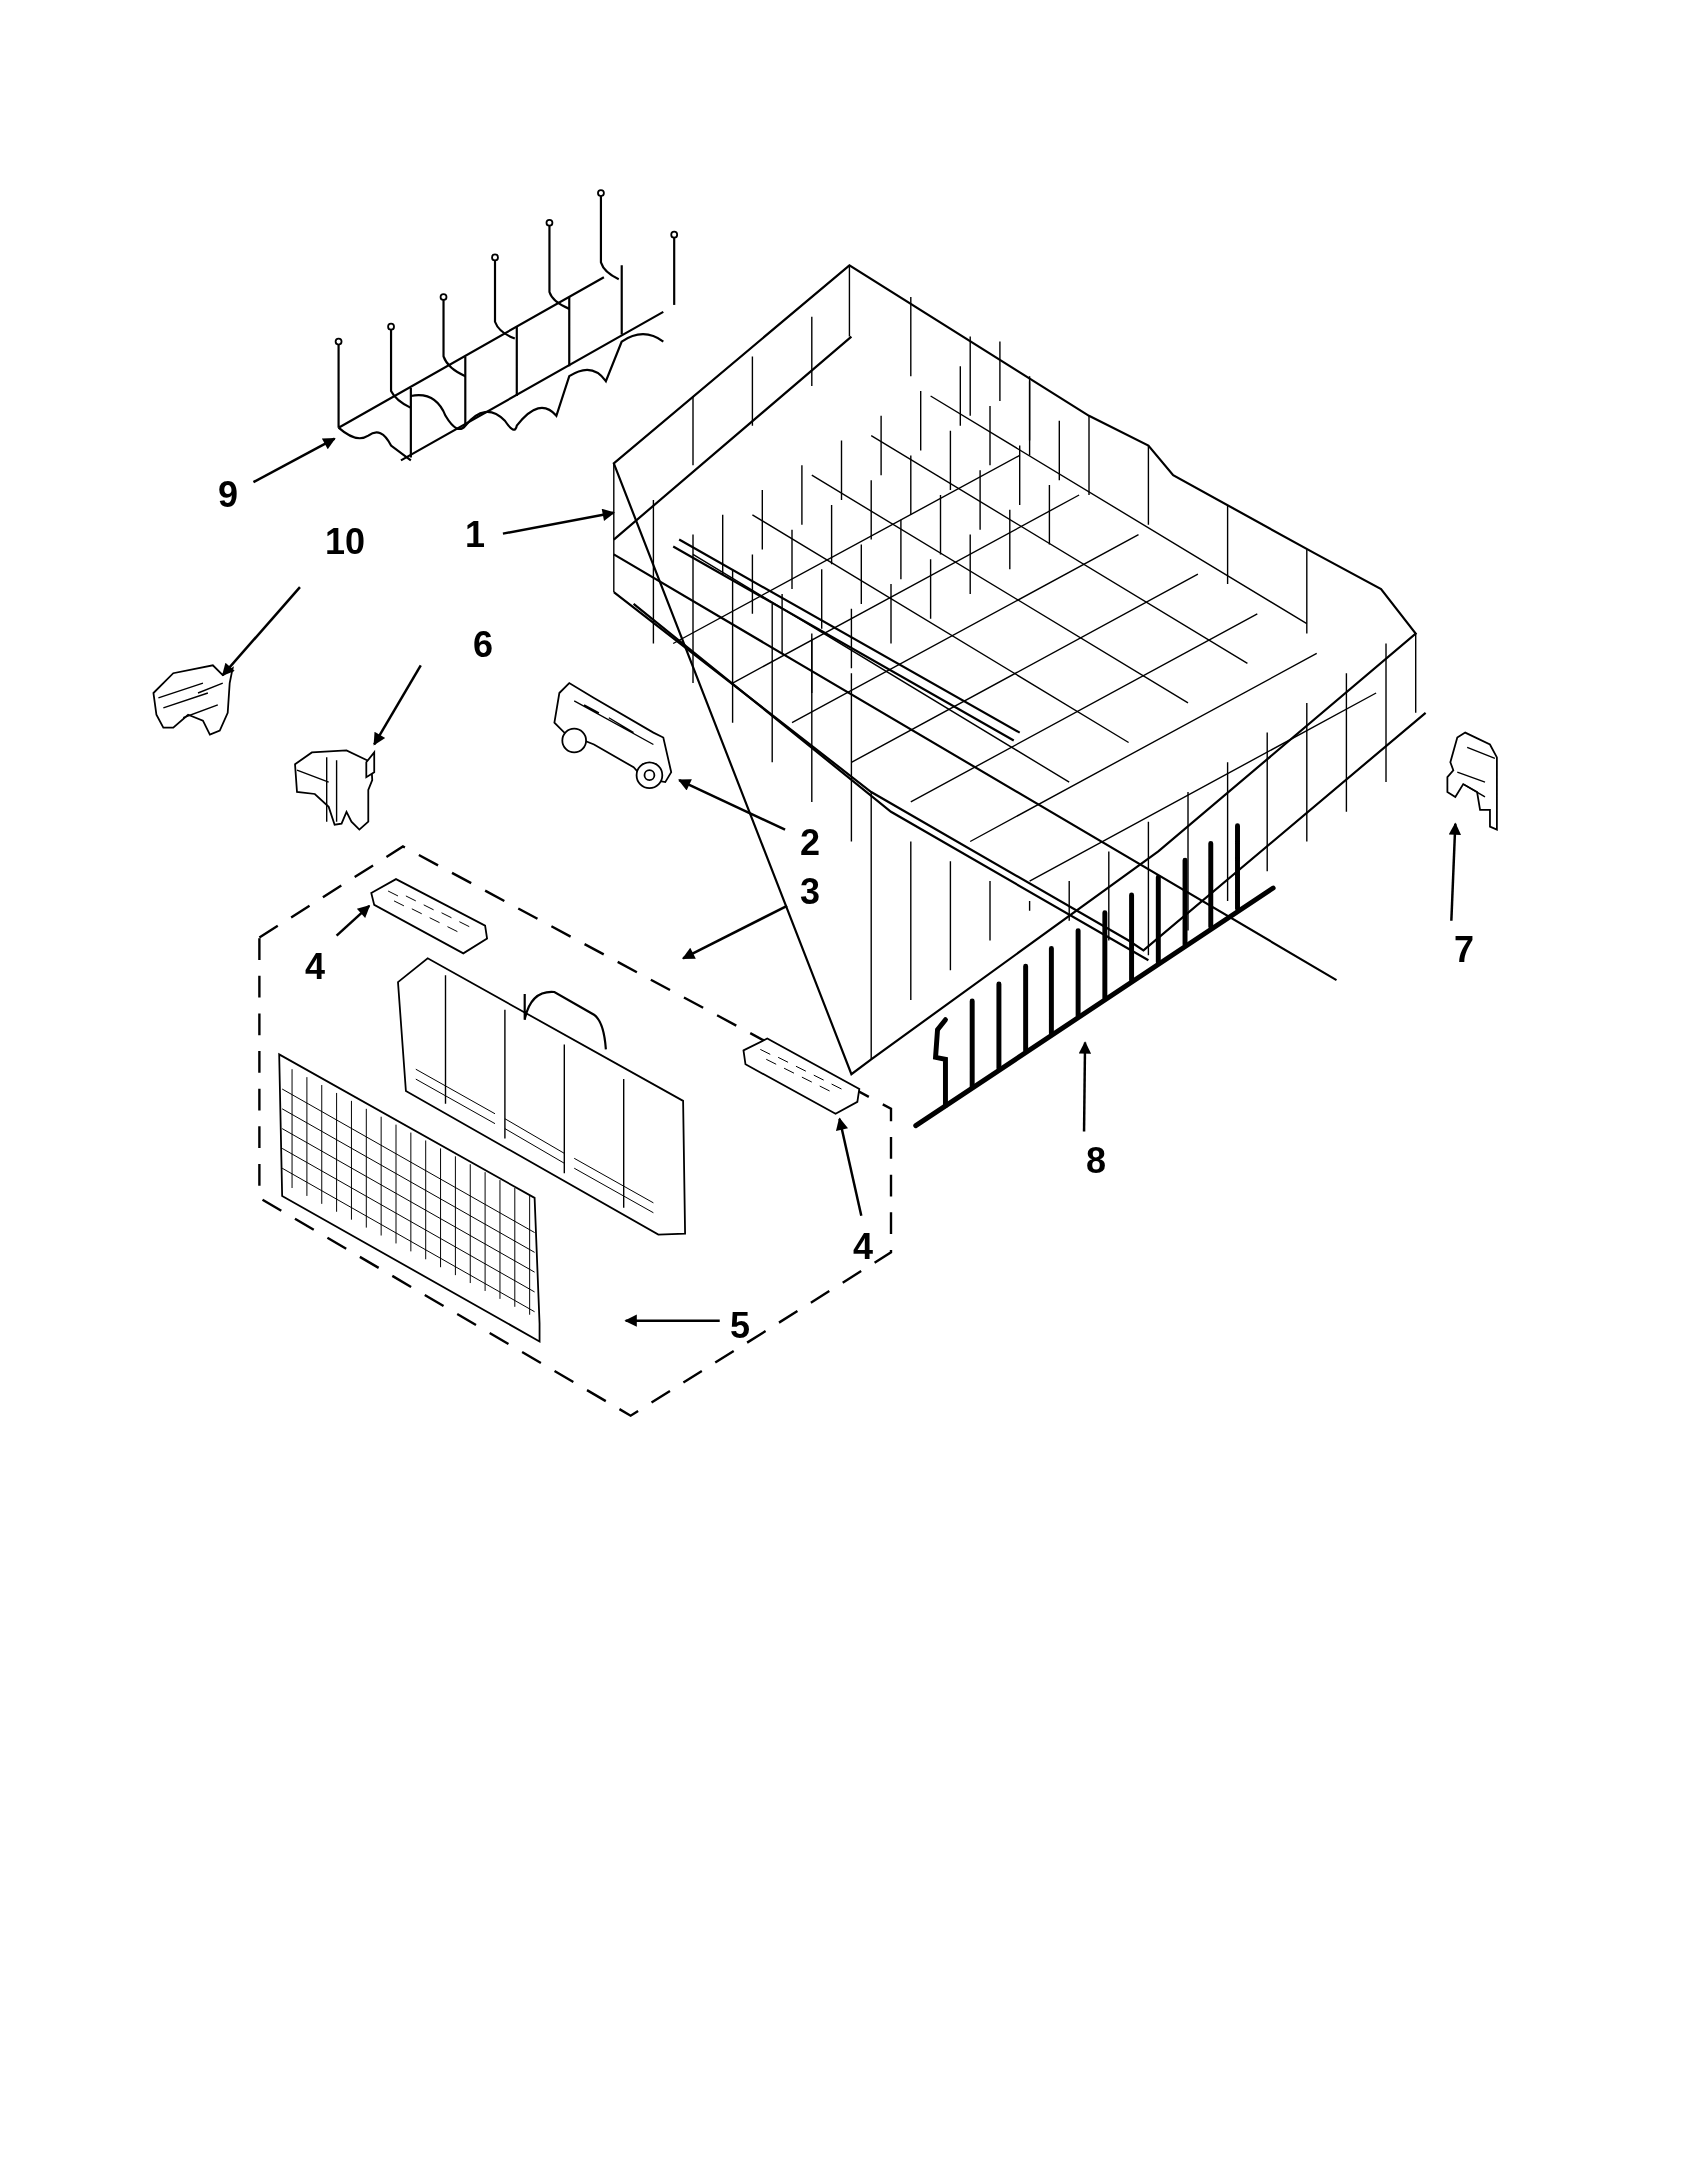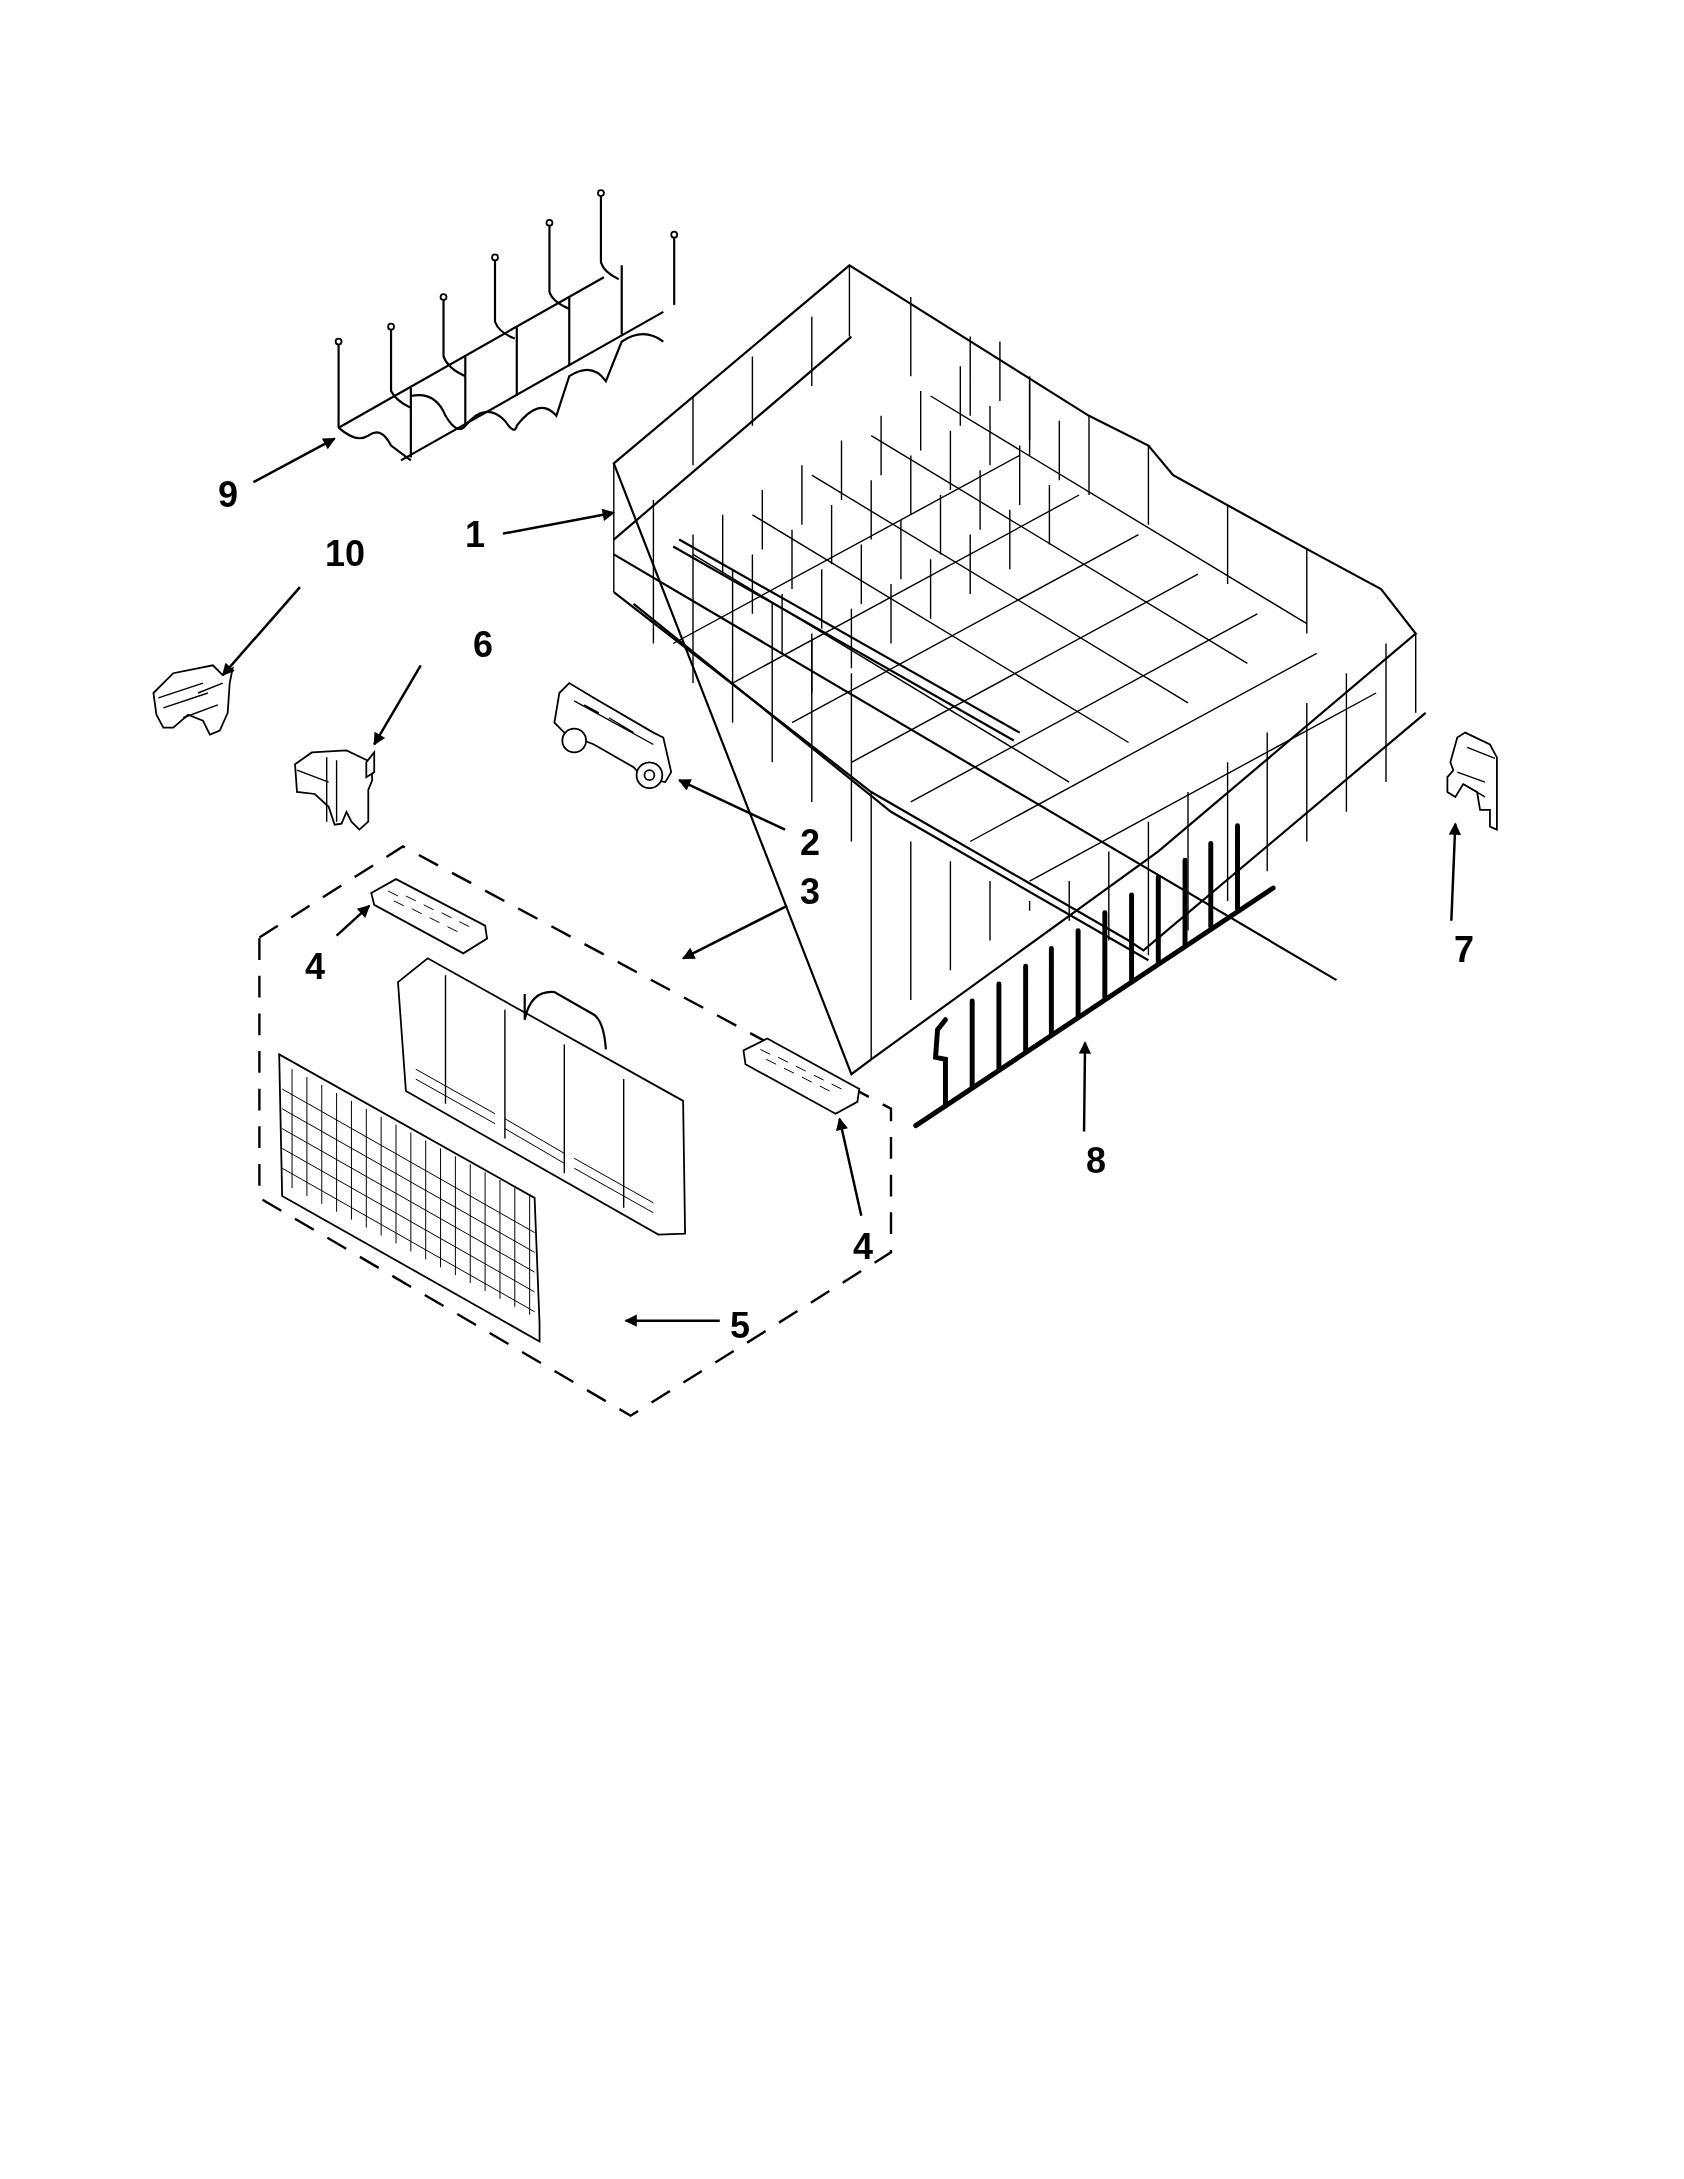--- a/index.html
+++ b/index.html
@@ -146,14 +146,14 @@
 <div class="callout" style="left:475px;top:535px;">1</div>
 <div class="callout" style="left:810px;top:843px;">2</div>
 <div class="callout" style="left:810px;top:892px;">3</div>
 <div class="callout" style="left:315px;top:967px;">4</div>
 <div class="callout" style="left:863px;top:1247px;">4</div>
 <div class="callout" style="left:740px;top:1326px;">5</div>
 <div class="callout" style="left:483px;top:645px;">6</div>
 <div class="callout" style="left:1464px;top:950px;">7</div>
 <div class="callout" style="left:1096px;top:1161px;">8</div>
 <div class="callout" style="left:228px;top:495px;">9</div>
-<div class="callout" style="left:345px;top:554px;">10</div>
+<div class="callout" style="left:345px;top:542px;">10</div>
 
 
 </body></html>

